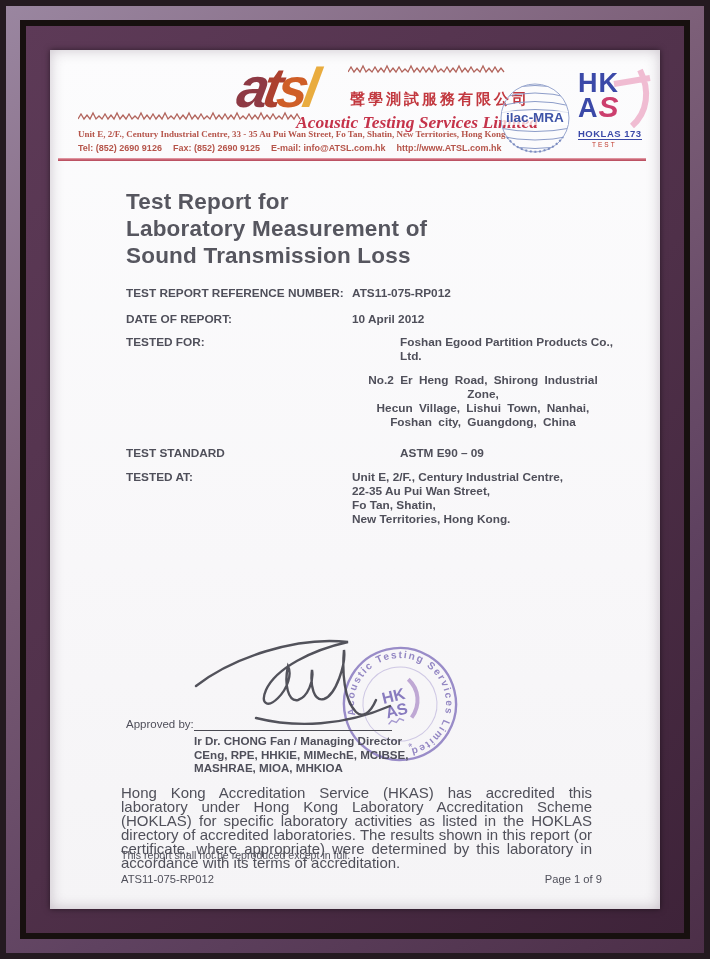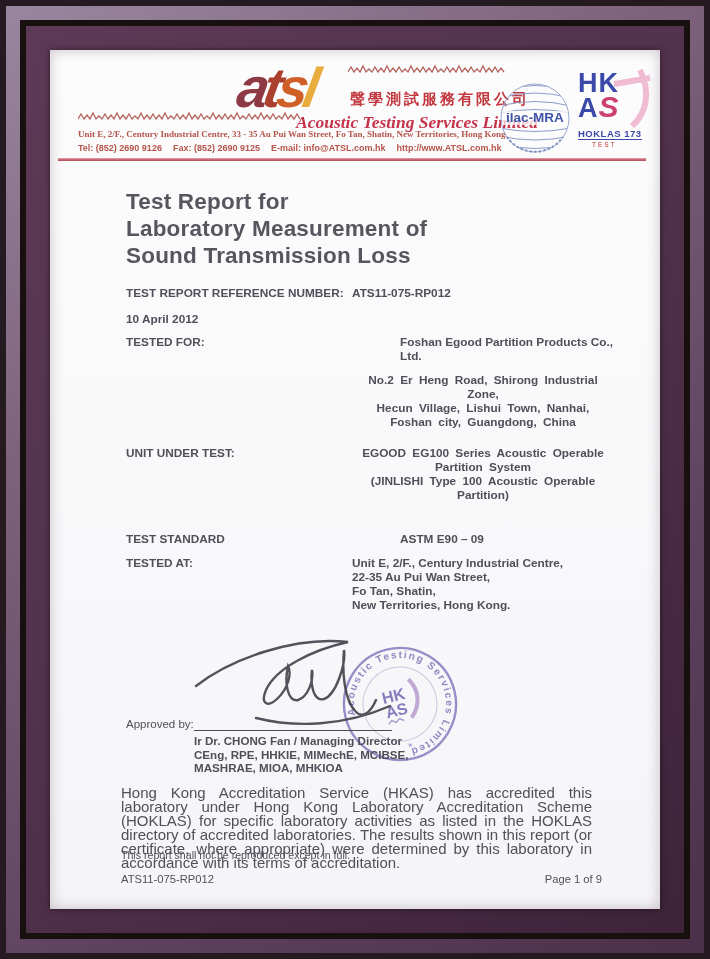--- a/index.html
+++ b/index.html
@@ -125,40 +125,34 @@
       <div class="title">Test Report for
 Laboratory Measurement of
 Sound Transmission Loss</div>
 
       <div class="details">
         <div class="drow mb12">
           <div class="lab">TEST REPORT REFERENCE NUMBER:</div>
           <div class="val">ATS11-075-RP012</div>
         </div>
         <div class="drow mb9">
+          <div class="lab">DATE OF REPORT:</div>
           <div class="val">10 April 2012</div>
         </div>
         <div class="drow mb10">
           <div class="lab">TESTED FOR:</div>
           <div class="val">Foshan Egood Partition Products Co., Ltd.</div>
         </div>
         <div class="drow mb7">
           <div class="lab"></div>
           <div class="val just">No.2 Er Heng Road, Shirong Industrial Zone,
 Hecun Village, Lishui Town, Nanhai,
 Foshan city, Guangdong, China</div>
         </div>
         <div class="drow mb10">
-        </div>
-        <div class="drow mb30">
-          <div class="lab">UNIT UNDER TEST:</div>
-          <div class="val just">EGOOD EG100 Series Acoustic Operable
-Partition System
-(JINLISHI Type 100 Acoustic Operable
-Partition)</div>
         </div>
         <div class="drow mb10">
           <div class="lab">TEST STANDARD</div>
           <div class="val">ASTM E90 – 09</div>
         </div>
         <div class="drow">
           <div class="lab">TESTED AT:</div>
           <div class="val">Unit E, 2/F., Century Industrial Centre,
 22-35 Au Pui Wan Street,
 Fo Tan, Shatin,

